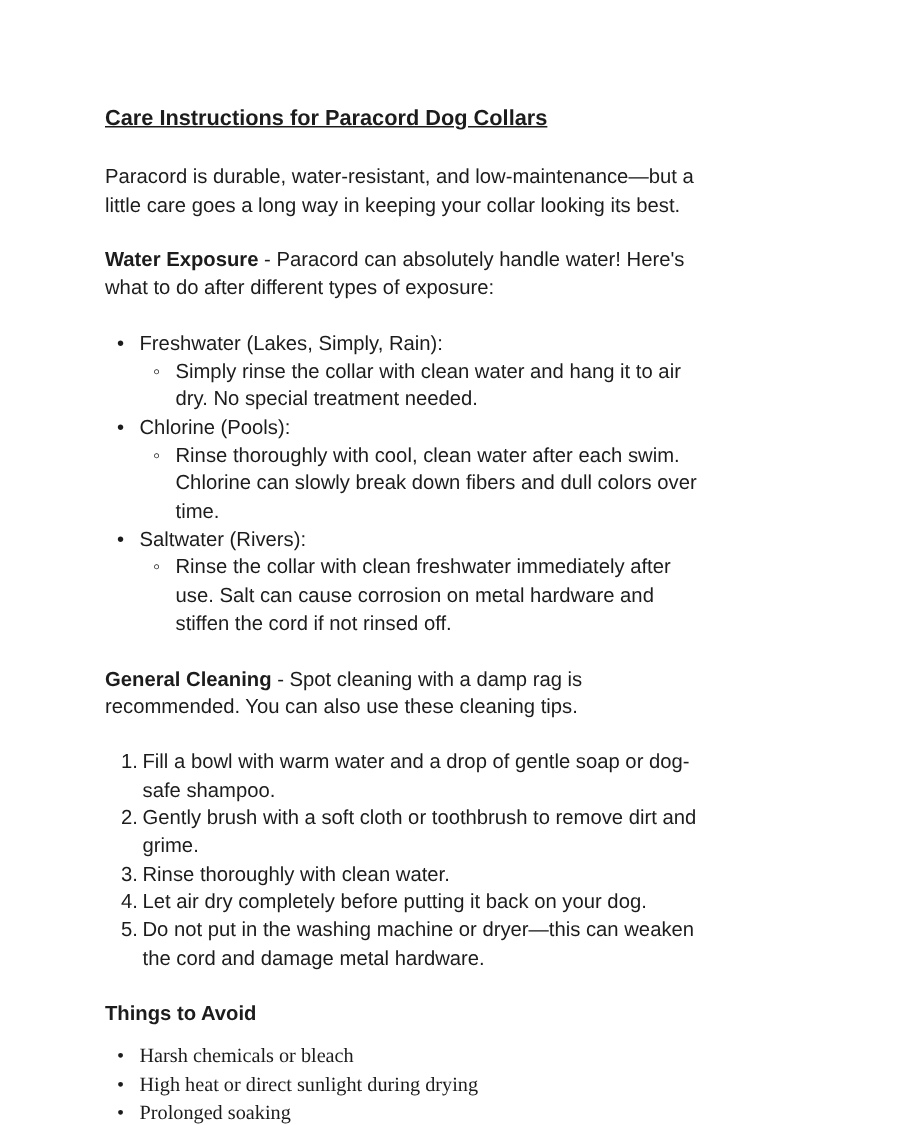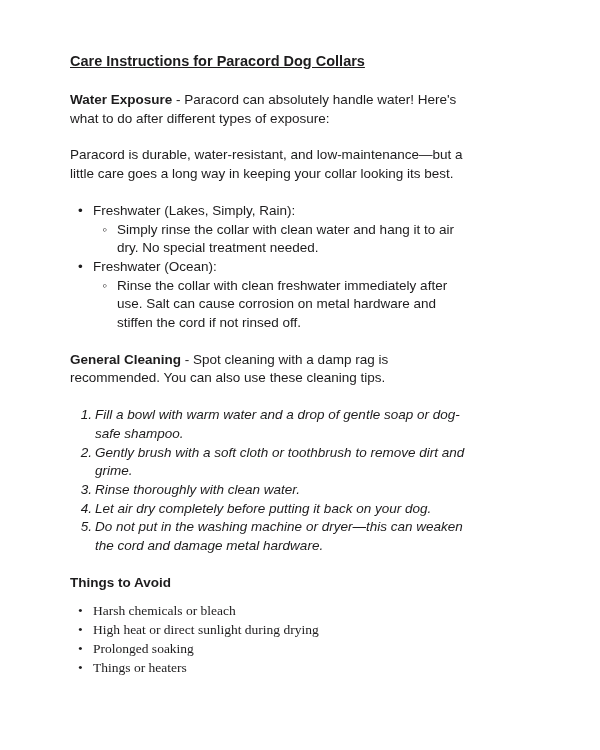--- a/index.html
+++ b/index.html
@@ -14,21 +14,21 @@
     color: #1d1c1d;
     font-family: "Liberation Sans", sans-serif;
     font-size: 13.5px;
     line-height: 18.7px;
     -webkit-font-smoothing: antialiased;
   }
   .page {
     box-sizing: border-box;
     width: 532px;
     height: 750px;
-    padding: 52px 64px 0 70px;
+    padding: 70px 64px 0 70px;
   }
   h1.doc-title {
     font-size: 14.5px;
     font-weight: 700;
     line-height: 19px;
     text-decoration: underline;
     margin: 0 0 20px 0;
   }
   p.para {
     margin: 18px 0;
@@ -70,56 +70,61 @@
   ul.l2 > li::before {
     content: "\25E6";
     position: absolute;
     left: -15px;
   }
   ol.steps {
     list-style: none;
     counter-reset: step;
     margin: 18px 0;
     padding: 0 0 0 25px;
-    font-style: italic;
   }
   ol.steps > li {
     position: relative;
     counter-increment: step;
   }
   ol.steps > li::before {
     content: counter(step) ".";
     position: absolute;
     left: -25px;
     width: 22px;
     text-align: right;
   }
 </style>
 </head>
 <body>
 
 <div class="page">
 
   <h1 class="doc-title">Care Instructions for Paracord Dog Collars</h1>
 
+  <p class="para">Paracord is durable, water-resistant, and low-maintenance—but a little care goes a long way in keeping your collar looking its best.</p>
+
   <p class="para">
     <span class="inline-heading">Water Exposure</span><span> - Paracord can absolutely handle water! Here's what to do after different types of exposure:</span>
   </p>
-
-  <p class="para">Paracord is durable, water-resistant, and low-maintenance—but a little care goes a long way in keeping your collar looking its best.</p>
 
   <ul class="l1">
     <li>
       <span>Freshwater (Lakes, Simply, Rain):</span>
       <ul class="l2">
         <li>Simply rinse the collar with clean water and hang it to air dry. No special treatment needed.</li>
       </ul>
     </li>
     <li>
-      <span>Freshwater (Ocean):</span>
+      <span>Chlorine (Pools):</span>
+      <ul class="l2">
+        <li>Rinse thoroughly with cool, clean water after each swim. Chlorine can slowly break down fibers and dull colors over time.</li>
+      </ul>
+    </li>
+    <li>
+      <span>Saltwater (Rivers):</span>
       <ul class="l2">
         <li>Rinse the collar with clean freshwater immediately after use. Salt can cause corrosion on metal hardware and stiffen the cord if not rinsed off.</li>
       </ul>
     </li>
   </ul>
 
   <p class="para">
     <span class="inline-heading">General Cleaning</span><span> - Spot cleaning with a damp rag is recommended. You can also use these cleaning tips.</span>
   </p>
 

